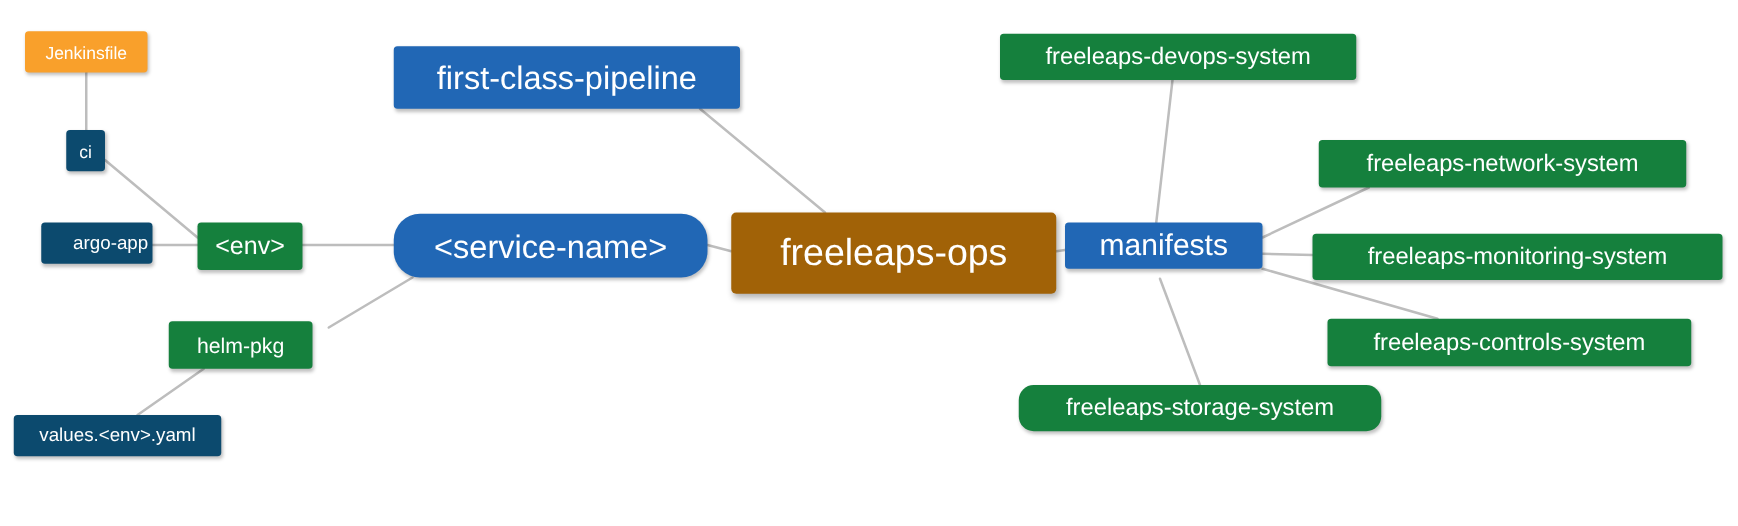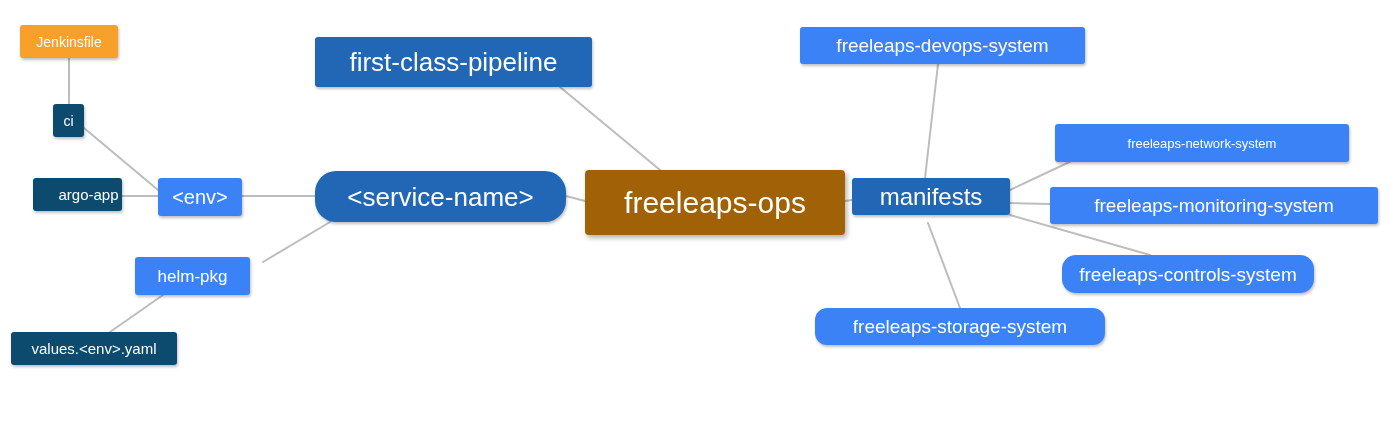--- a/index.html
+++ b/index.html
@@ -41,21 +41,21 @@
     box-shadow: 1px 2px 3px rgba(0,0,0,0.25);
     user-select: none;
     padding: 0 10px;
   }
   .node.root {
     background: #a16207;
     border-radius: 4px;
     box-shadow: 2px 3px 5px rgba(0,0,0,0.30);
   }
   .node.blue   { background: #2167b5; }
-  .node.green  { background: #3b82f6; }
+  .node.green  { background: #15803d; }
   .node.orange { background: #f9a02b; }
   .node.red    { background: #0c4a6e; }
 </style>
 </head>
 <body>
 
 <div id="mindmap">
   <svg id="edge-layer" viewBox="0 0 1390 421" width="1390" height="421" aria-hidden="true">
       <line x1="69" y1="58" x2="69" y2="104" stroke="#bdbdbd" stroke-width="2" stroke-linecap="round"></line>
       <line x1="84" y1="128" x2="158" y2="190" stroke="#bdbdbd" stroke-width="2" stroke-linecap="round"></line>
@@ -87,27 +87,27 @@
       </div>
       <div class="node green" style="left: 158px; top: 178px; width: 84px; height: 38px; font-size: 20px;">
         <span>&lt;env&gt;</span>
       </div>
       <div class="node green" style="left: 135px; top: 257px; width: 115px; height: 38px; font-size: 17px;">
         <span>helm-pkg</span>
       </div>
       <div class="node green" style="left: 800px; top: 27px; width: 285px; height: 37px; font-size: 19px;">
         <span>freeleaps-devops-system</span>
       </div>
-      <div class="node green" style="left: 1055px; top: 124px; width: 294px; height: 38px; font-size: 13px; text-align: center;">
+      <div class="node green" style="left: 1055px; top: 112px; width: 294px; height: 38px; font-size: 19px; text-align: center;">
         <span>freeleaps-network-system</span>
       </div>
       <div class="node green" style="left: 1050px; top: 187px; width: 328px; height: 37px; font-size: 19px;">
         <span>freeleaps-monitoring-system</span>
       </div>
-      <div class="node green" style="left: 1062px; top: 255px; width: 252px; height: 38px; font-size: 19px; border-radius: 14px;">
+      <div class="node green" style="left: 1062px; top: 255px; width: 291px; height: 38px; font-size: 19px;">
         <span>freeleaps-controls-system</span>
       </div>
       <div class="node green" style="left: 815px; top: 308px; width: 290px; height: 37px; font-size: 19px; border-radius: 12px;">
         <span>freeleaps-storage-system</span>
       </div>
       <div class="node orange" style="left: 20px; top: 25px; width: 98px; height: 33px; font-size: 14px;">
         <span>Jenkinsfile</span>
       </div>
       <div class="node red" style="left: 53px; top: 104px; width: 31px; height: 33px; font-size: 14px;">
         <span>ci</span>

